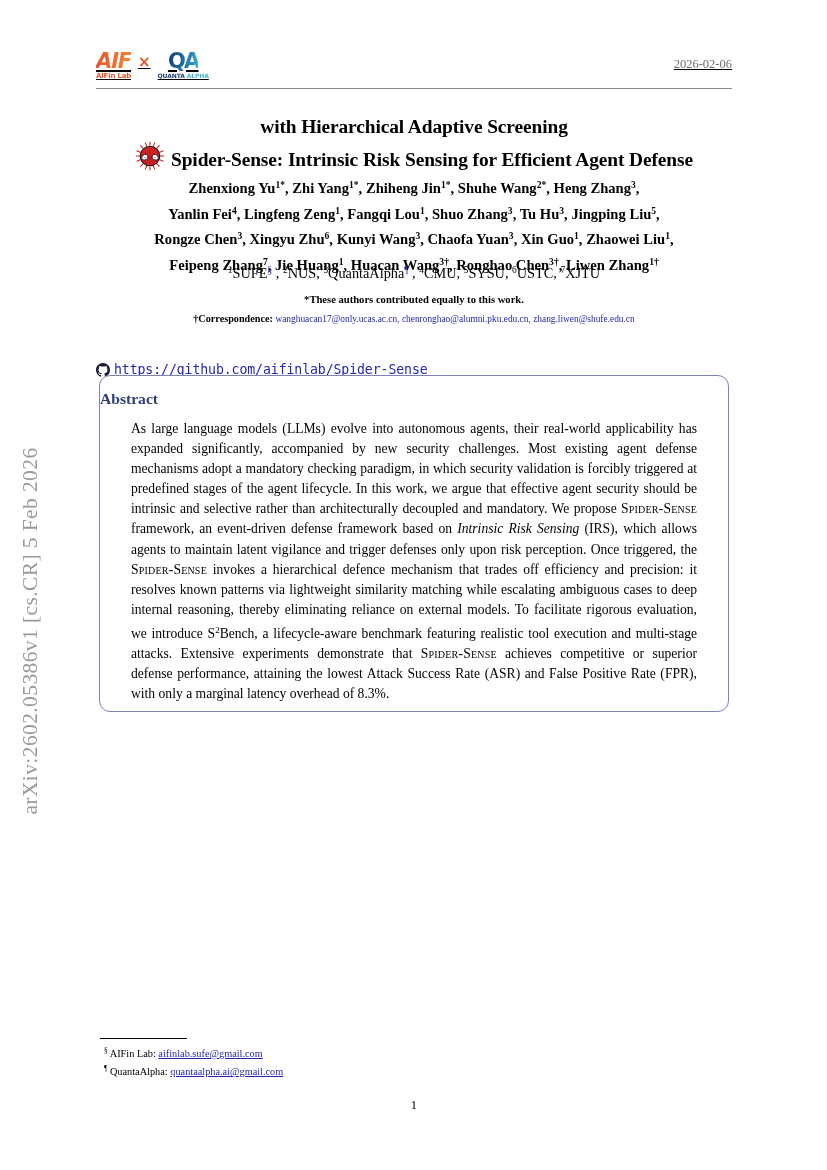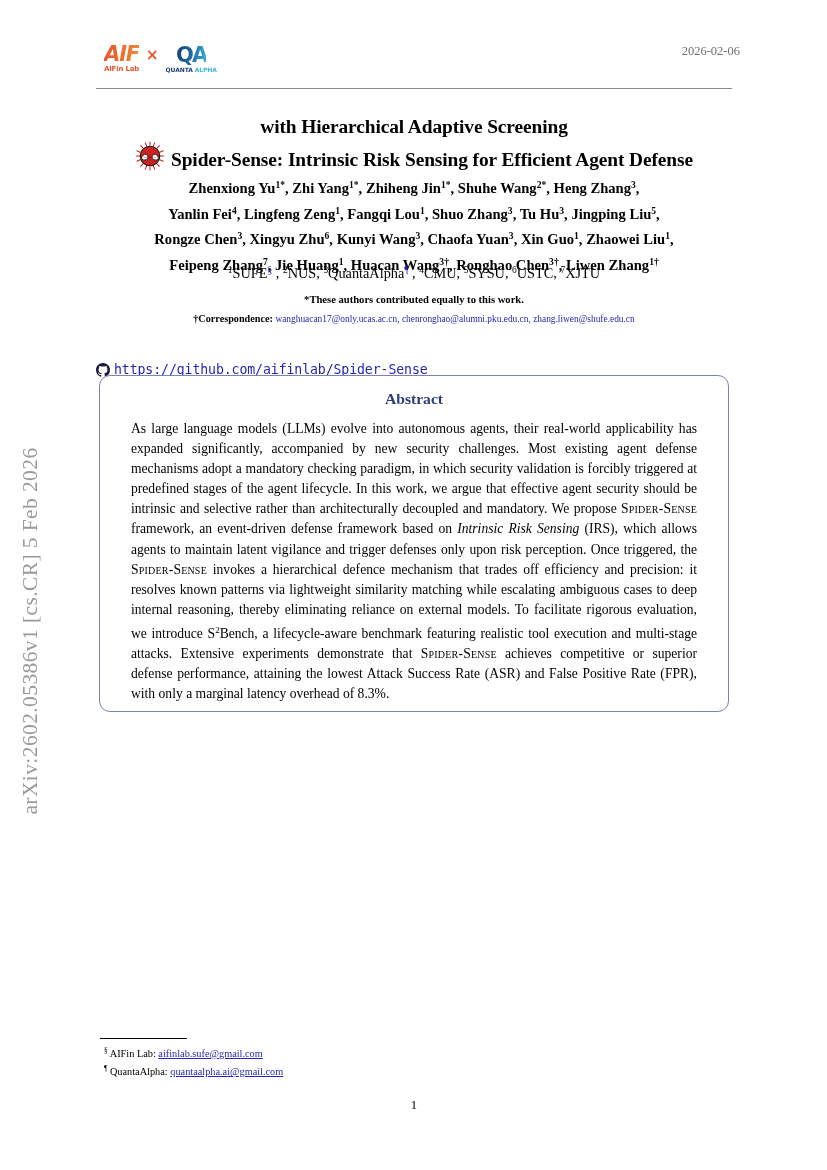--- a/index.html
+++ b/index.html
@@ -45,27 +45,28 @@
     position: absolute;
     left: 96px;
     top: 0;
     width: 636px;
     height: 1170px;
   }
 
   
   .header-row {
     position: absolute;
-    left: 8px;
+    left: 0;
     top: 44px;
     width: 636px;
     height: 44px;
     display: flex;
-    align-items: flex-start;
+    align-items: center;
     justify-content: space-between;
+    text-decoration: underline;
   }
   .logo-wrap {
     display: flex;
     align-items: center;
     gap: 6px;
     padding-bottom: 2px;
   }
   .logo-aif {
     display: flex;
     flex-direction: column;
@@ -237,21 +238,20 @@
     top: 375px;
     width: 630px;
     height: 337px;
     box-sizing: border-box;
     border: 1.4px solid #7b83b5;
     border-radius: 11px;
     background: #ffffff;
   }
   .abstract-title {
     margin-top: 14px;
-    text-align: center;
     font-size: 15.6px;
     font-weight: bold;
     color: #2c3d7b;
   }
   .abstract-body {
     margin: 11px 31px 0 31px;
     font-size: 13.6px;
     line-height: 20.1px;
     text-align: justify;
     text-justify: inter-word;

